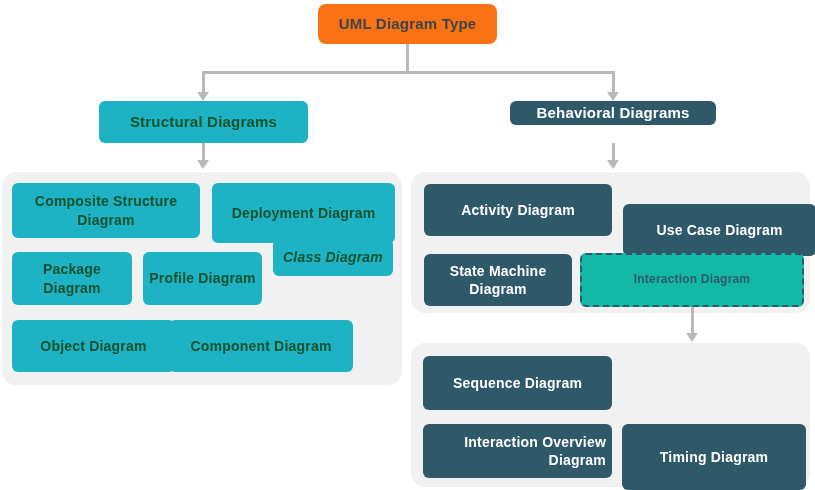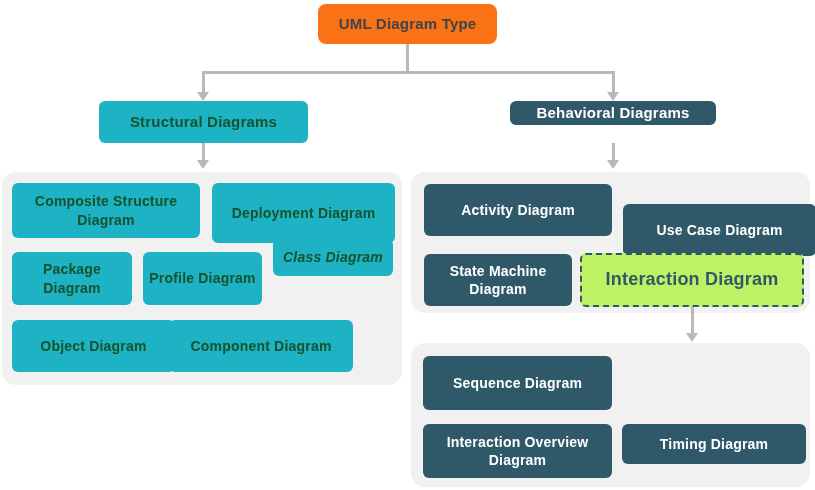--- a/index.html
+++ b/index.html
@@ -29,24 +29,24 @@
   .root{
     background:#f97316;
     color:#3f4347;
     font-size:15px;
     border-radius:8px;
   }
   .teal{background:#1eb2c5;color:#14532d;font-size:14px;}
   .navy{background:#2f5869;color:#ffffff;font-size:14px;}
   .branch{font-size:15px;}
   .dashed{
-    background:#bef264;
+    background:#14b8a6;
     color:#2f5869;
     border:2px dashed #2f5869;
-    font-size:18px;
+    font-size:12px;
   }
   .vline,.hline{position:absolute;background:#b9b9b9;}
   .vline{width:3px;}
   .hline{height:3px;}
   .arrowhead{
     position:absolute;
     width:0;height:0;
     border-left:6px solid transparent;
     border-right:6px solid transparent;
     border-top:9px solid #b9b9b9;
@@ -90,16 +90,16 @@
   <div class="node navy" style="left:623px;top:184px;width:193px;height:52px;margin-top:20px;">Use Case Diagram</div>
   <div class="node navy" style="left:424px;top:254px;width:148px;height:52px;">State Machine Diagram</div>
   <div class="node dashed" style="left:580px;top:253px;width:224px;height:54px;">Interaction Diagram</div>
 
   <div class="vline" style="left:691px;top:307px;height:27px;"></div>
   <div class="arrowhead" style="left:686px;top:333px;"></div>
 
   <div class="group" style="left:411px;top:343px;width:399px;height:144px;"></div>
 
   <div class="node navy" style="left:423px;top:356px;width:189px;height:54px;">Sequence Diagram</div>
-  <div class="node navy" style="left:423px;top:424px;width:189px;height:54px;">Interaction Overview Diagram</div>
-  <div class="node navy" style="left:622px;top:424px;width:184px;height:40px;">Timing Diagram</div>
+  <div class="node navy" style="left:423px;top:424px;width:189px;height:54px;text-align:right;">Interaction Overview Diagram</div>
+  <div class="node navy" style="left:622px;top:424px;width:184px;height:66px;">Timing Diagram</div>
 
 </div>
 
 </body></html>

